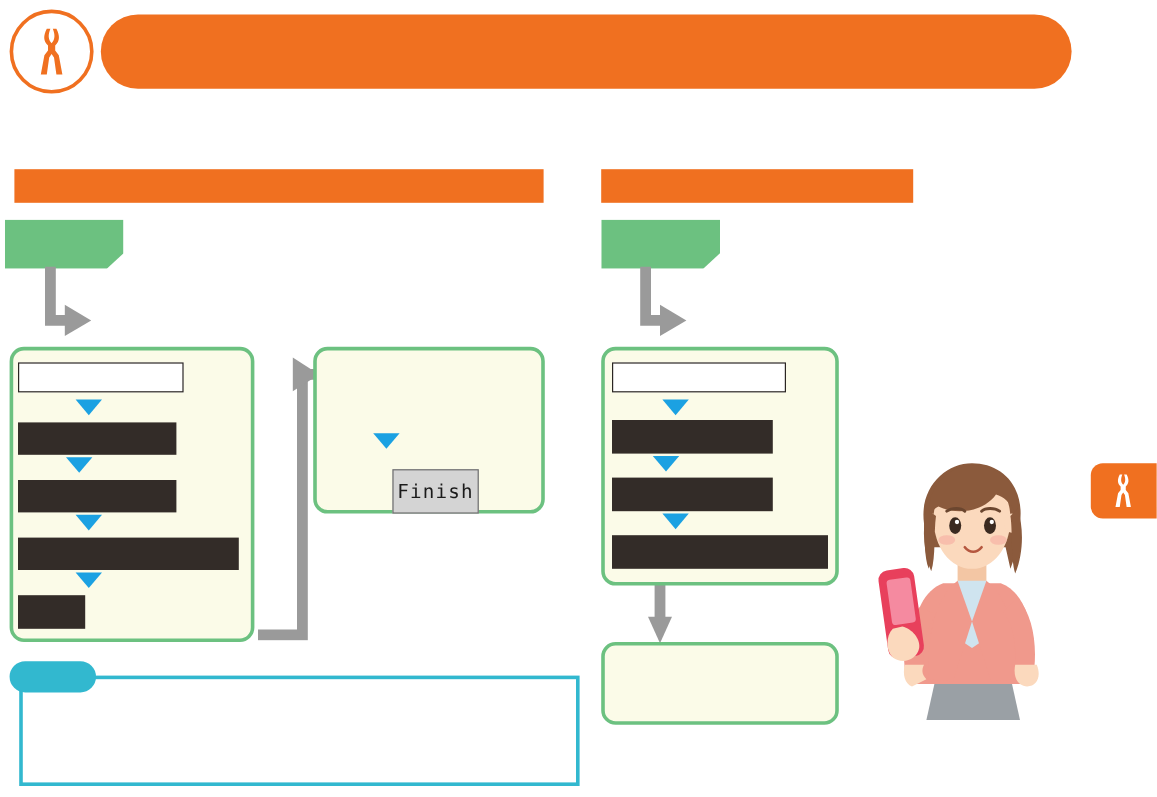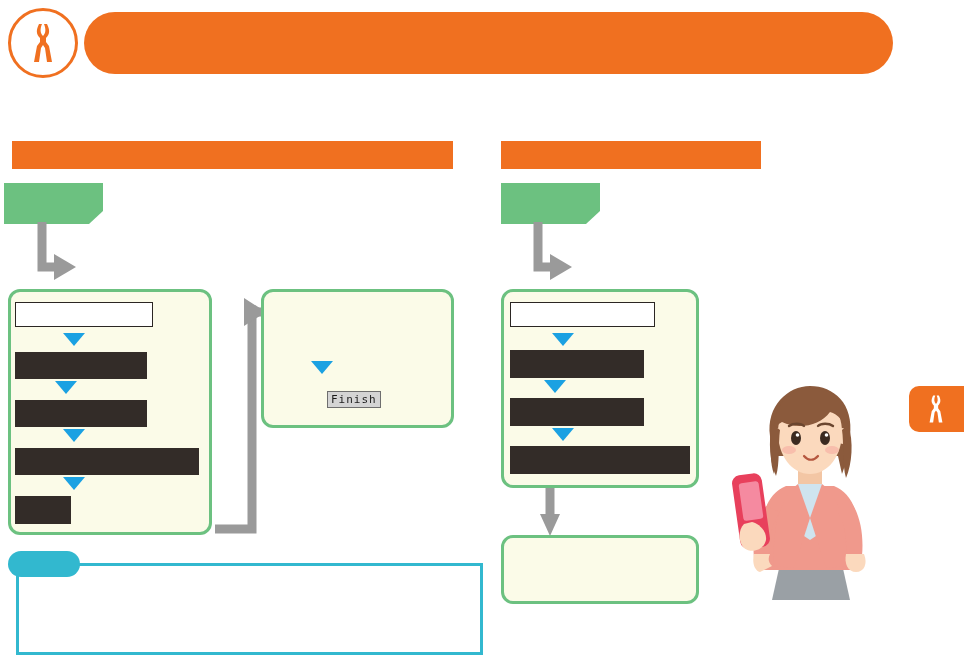--- a/index.html
+++ b/index.html
@@ -107,26 +107,26 @@
     border-left: 11px solid transparent;
     border-right: 11px solid transparent;
     border-top: 13px solid #1ba1e2;
   }
 
   
   .finish-chip {
     position: absolute;
     left: 327px;
     top: 391px;
-    padding: 1px 3px;
+    padding: 11px 3px;
     background: #d4d4d4;
     border: 1px solid #6e6e6e;
     color: #1b1b1b;
     font-family: "DejaVu Sans Mono", monospace;
-    font-size: 11px;
+    font-size: 16px;
     letter-spacing: 1px;
     line-height: 13px;
   }
 
   
   .note-box {
     position: absolute;
     left: 16px;
     top: 563px;
     width: 467px;

